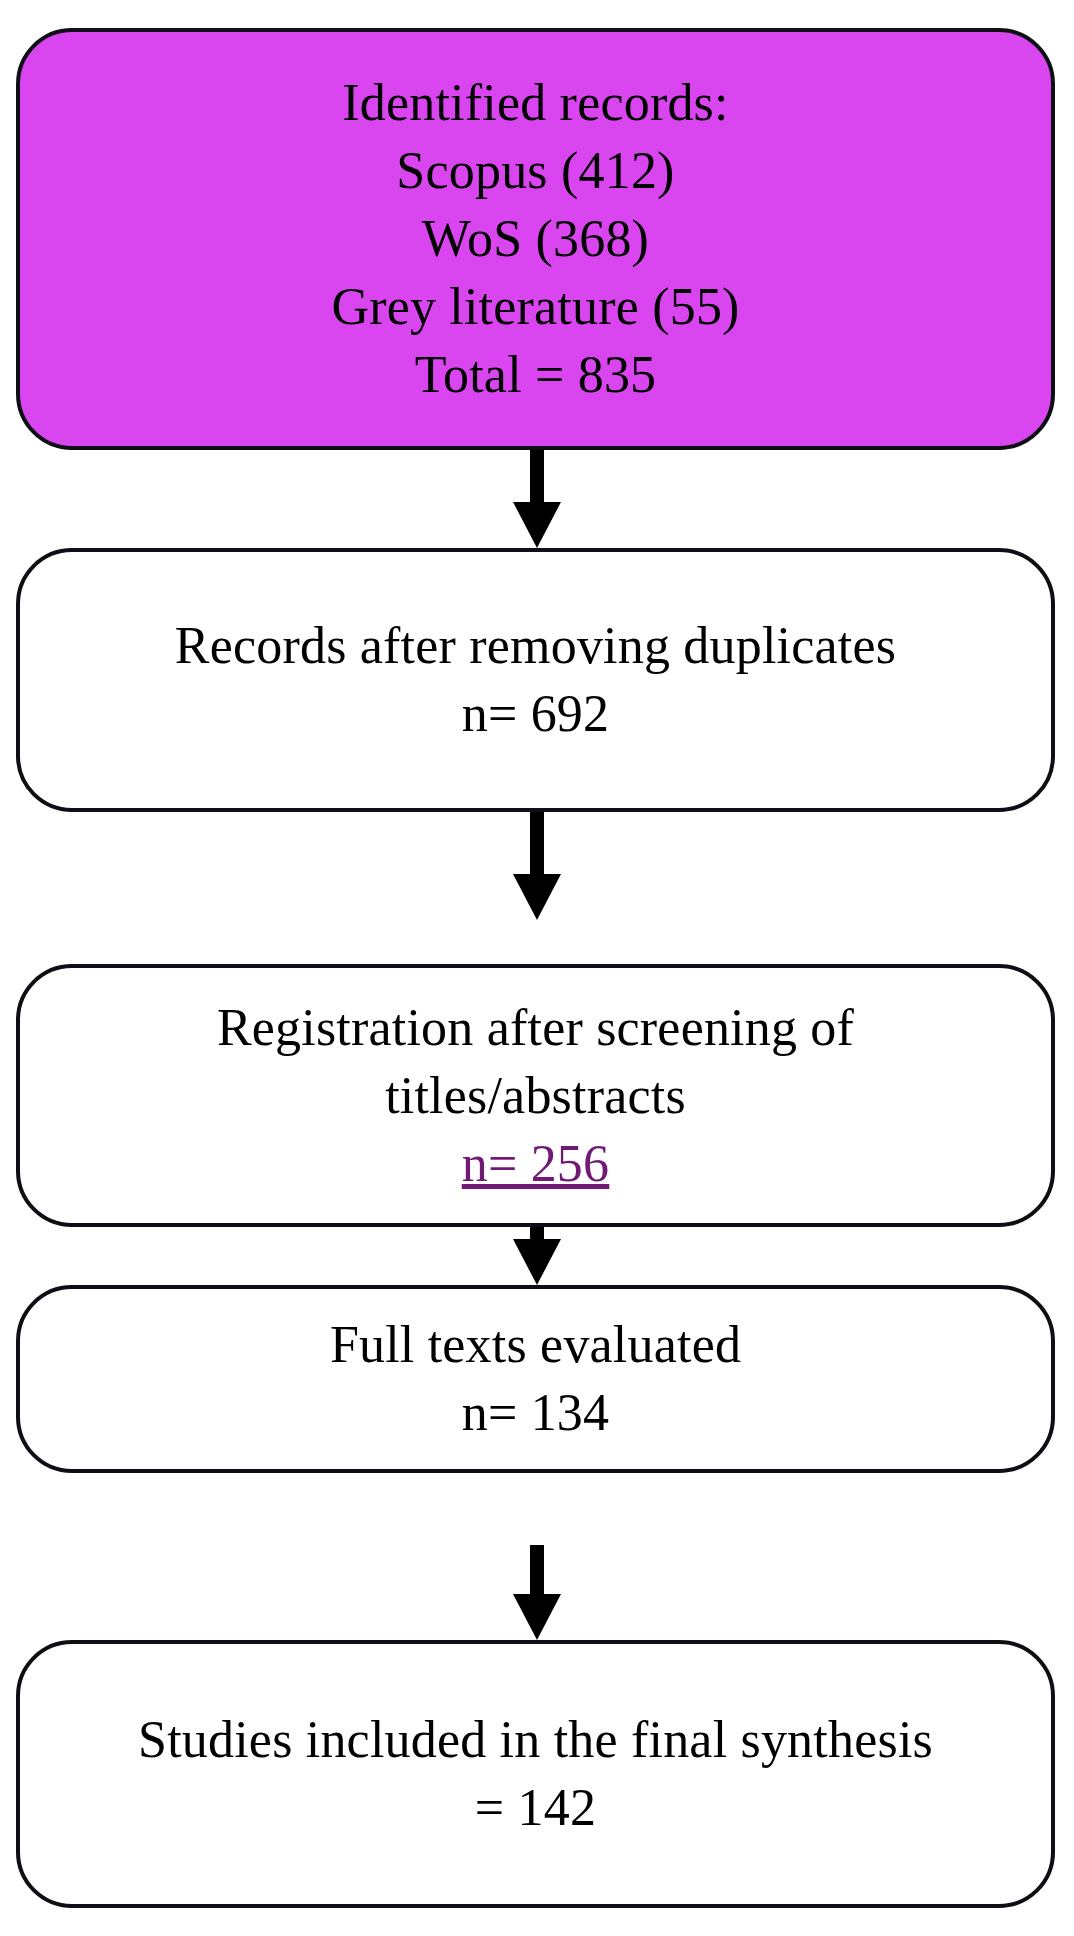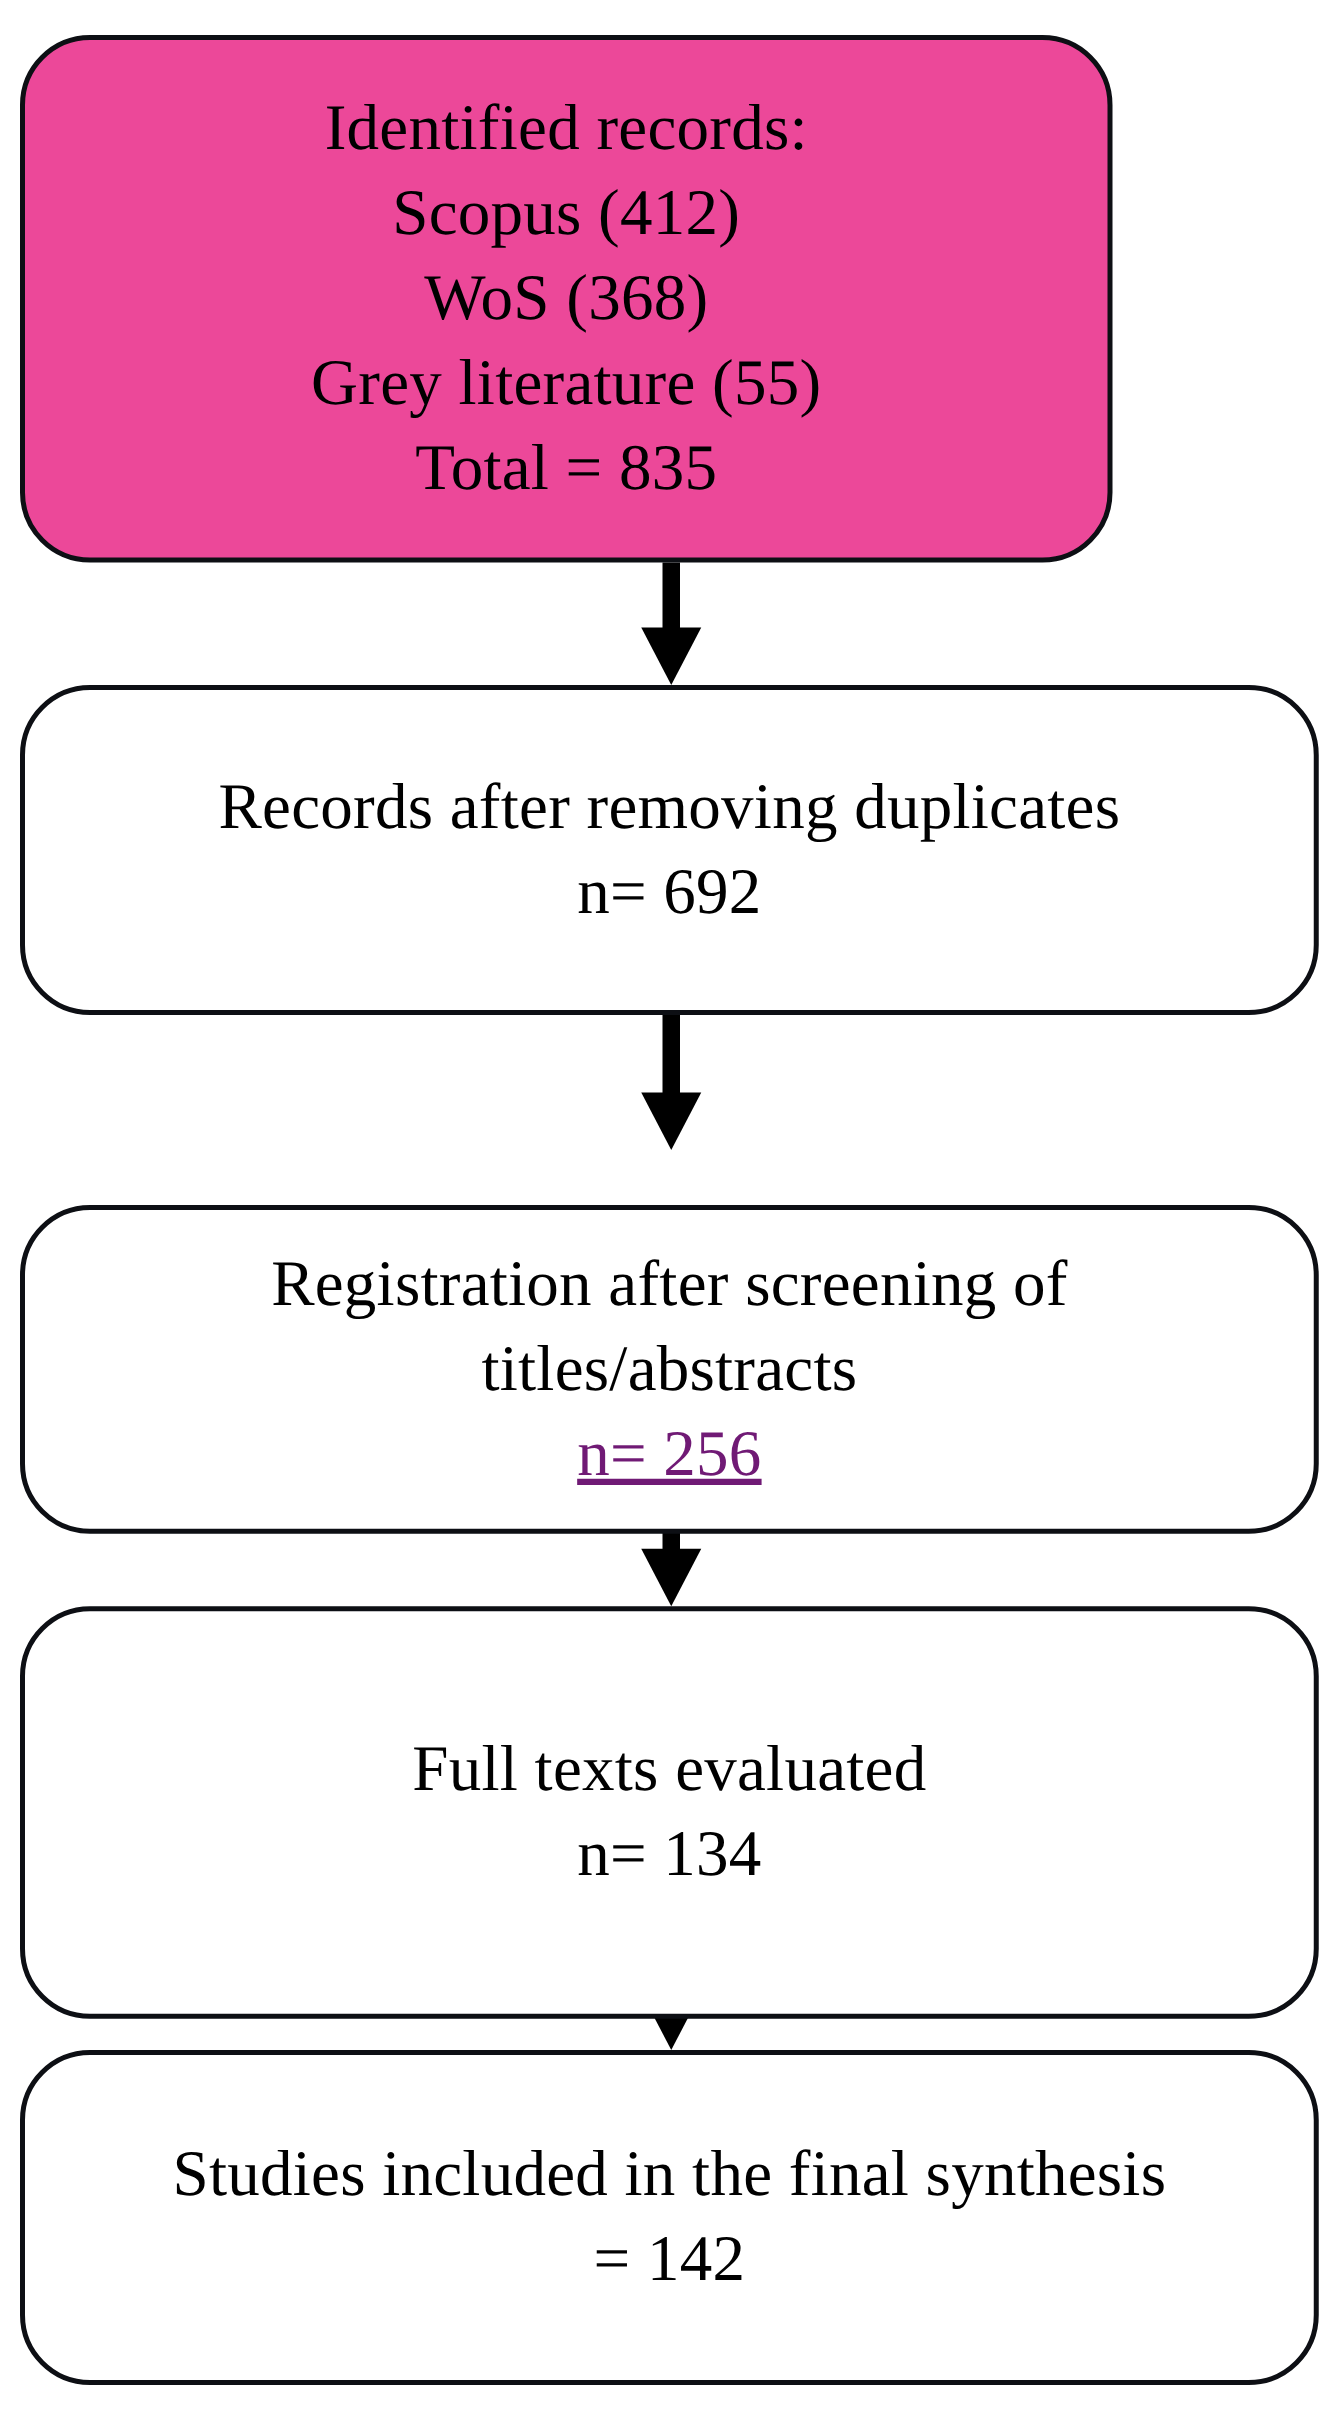--- a/index.html
+++ b/index.html
@@ -70,37 +70,37 @@
         <rect x="17" y="0" width="14" height="58" fill="#000000"></rect>
         <polygon points="0,56 48,56 24,102" fill="#000000"></polygon>
       </svg>
     </div>
     <div class="arrow" style="left: 513px; top: 1545px; width: 48px; height: 95px;">
       <svg width="48" height="95" viewBox="0 0 48 95">
         <rect x="17" y="0" width="14" height="51" fill="#000000"></rect>
         <polygon points="0,49 48,49 24,95" fill="#000000"></polygon>
       </svg>
     </div>
-    <div class="flow-box" style="left: 16px; top: 28px; width: 874px; height: 422px; border-color: rgb(13, 15, 20); background: #ec4899;">
+    <div class="flow-box" style="left: 16px; top: 28px; width: 1039px; height: 422px; border-color: rgb(13, 15, 20); background: #d946ef;">
       <span class="line" style="color: rgb(0, 0, 0);">Identified records:</span>
       <span class="line" style="color: rgb(0, 0, 0);">Scopus (412)</span>
       <span class="line" style="color: rgb(0, 0, 0);">WoS (368)</span>
       <span class="line" style="color: rgb(0, 0, 0);">Grey literature (55)</span>
       <span class="line" style="color: rgb(0, 0, 0);">Total = 835</span>
     </div>
     <div class="flow-box" style="left: 16px; top: 548px; width: 1039px; height: 264px; border-color: rgb(13, 15, 20); background: rgb(255, 255, 255);">
       <span class="line" style="color: rgb(0, 0, 0);">Records after removing duplicates</span>
       <span class="line" style="color: rgb(0, 0, 0);">n= 692</span>
     </div>
     <div class="flow-box" style="left: 16px; top: 964px; width: 1039px; height: 263px; border-color: rgb(13, 15, 20); background: rgb(255, 255, 255);">
       <span class="line" style="color: rgb(0, 0, 0);">Registration after screening of</span>
       <span class="line" style="color: rgb(0, 0, 0);">titles/abstracts</span>
       <span class="line" style="color: #701a75; text-decoration: underline;">n= 256</span>
     </div>
-    <div class="flow-box" style="left: 16px; top: 1285px; width: 1039px; height: 330px; border-color: rgb(13, 15, 20); background: rgb(255, 255, 255);">
+    <div class="flow-box" style="left: 16px; top: 1285px; width: 1039px; height: 188px; border-color: rgb(13, 15, 20); background: rgb(255, 255, 255);">
       <span class="line" style="color: rgb(0, 0, 0);">Full texts evaluated</span>
       <span class="line" style="color: rgb(0, 0, 0);">n= 134</span>
     </div>
     <div class="flow-box" style="left: 16px; top: 1640px; width: 1039px; height: 268px; border-color: rgb(13, 15, 20); background: rgb(255, 255, 255);">
       <span class="line" style="color: rgb(0, 0, 0);">Studies included in the final synthesis</span>
       <span class="line" style="color: rgb(0, 0, 0);">= 142</span>
     </div>
   </div>
 
 </body></html>

